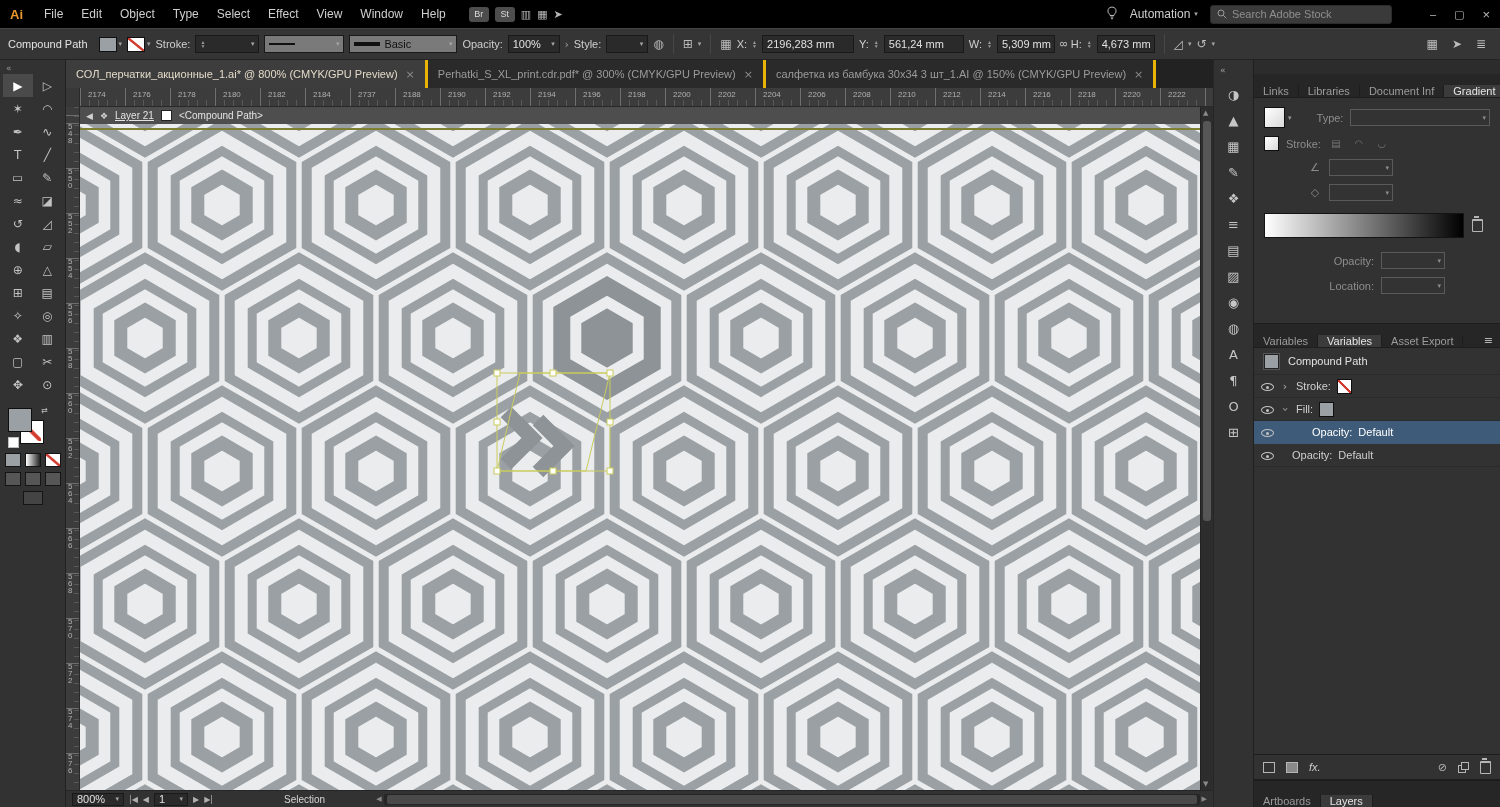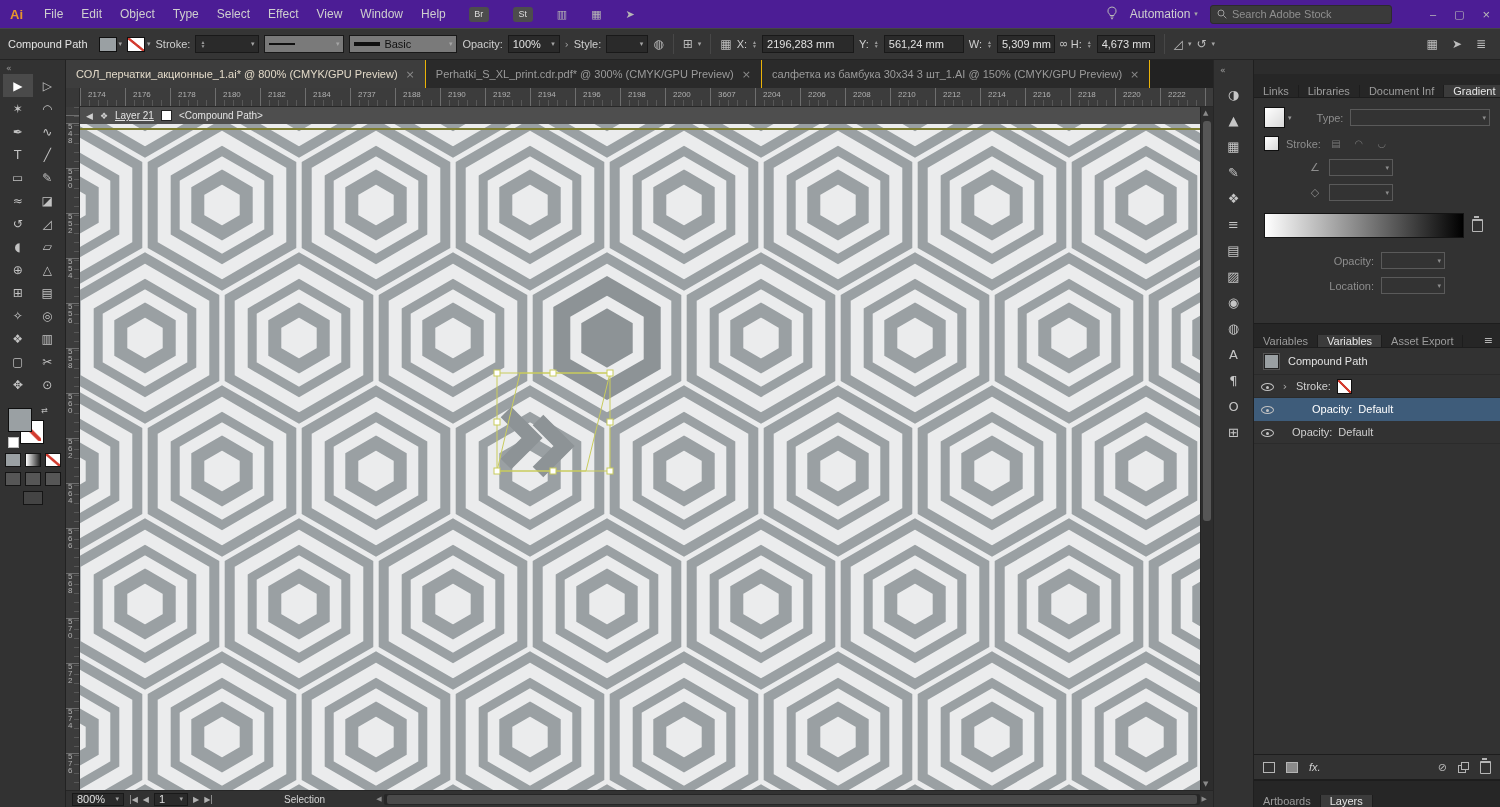--- a/index.html
+++ b/index.html
@@ -1,26 +1,26 @@
 <!DOCTYPE html>
 <html><head>
 <meta charset="utf-8">
 <style>
   html,body{margin:0;padding:0;}
   body{width:1500px;height:807px;position:relative;overflow:hidden;background:#323232;
        font-family:"Liberation Sans","DejaVu Sans",sans-serif;font-size:11px;color:#c9c9c9;
        -webkit-font-smoothing:antialiased;}
   .glyph{font-family:"DejaVu Sans",sans-serif;}
   
-  #menubar{position:absolute;left:0;top:0;width:1500px;height:28px;background:#4c1d95;
+  #menubar{position:absolute;left:0;top:0;width:1500px;height:28px;background:#000000;
            display:flex;align-items:center;z-index:5;}
   .ai-logo{color:#e8962c;font-weight:bold;font-size:13px;margin:0 12px 0 10px;}
   #menus{display:flex;align-items:flex-end;}
   .menu-item{padding:0 9px;font-size:12px;color:#cfcfcf;cursor:default;}
-  .mb-icons{display:flex;align-items:center;margin-left:14px;gap:24px;}
+  .mb-icons{display:flex;align-items:center;margin-left:14px;gap:6px;}
   .quick-btn{background:#4d4d4d;color:#ddd;border-radius:3px;width:20px;height:15px;font-size:9px;
              display:flex;align-items:center;justify-content:center;}
   .mb-ic{color:#b5b5b5;font-size:11px;}
   .mb-right{margin-left:auto;display:flex;align-items:center;gap:12px;margin-right:10px;}
   .ws-switch{display:flex;align-items:center;gap:4px;font-size:12px;color:#cfcfcf;}
   .searchbox{display:flex;align-items:center;gap:5px;width:168px;height:17px;background:#3a3a3a;
              border:1px solid #2c2c2c;border-radius:3px;padding:0 6px;}
   .ph{color:#8f8f8f;font-size:11px;white-space:nowrap;overflow:hidden;}
   .winbtns{display:flex;align-items:center;gap:18px;margin-left:26px;color:#b9b9b9;font-size:11px;}
   .winbtns .close{font-size:13px;}
@@ -49,21 +49,21 @@
   .spin i{font-style:normal;font-size:5px;color:#9a9a9a;}
   .vsep{width:1px;height:20px;background:#474747;margin:0 4px;flex:none;}
   .cb-icon{color:#bdbdbd;font-size:12px;}
   .chevmini{color:#a5a5a5;font-size:10px;}
   .chain{display:inline-block;transform:rotate(90deg);font-size:9px;color:#bdbdbd;}
   .cb-right{margin-left:auto;display:flex;align-items:center;gap:14px;margin-right:6px;}
   
   #tabbar{position:absolute;left:66px;top:60px;width:1147px;height:28px;background:#222222;
           display:flex;align-items:stretch;overflow:hidden;}
   .doc-tab{display:flex;align-items:center;gap:8px;padding:0 10px;background:#2a2a2a;
-           border-right:1px solid #eab308;color:#9b9b9b;font-size:11px;white-space:nowrap;
+           border-right:3px solid #eab308;color:#9b9b9b;font-size:11px;white-space:nowrap;
            max-width:372px;overflow:hidden;}
   .doc-tab.active{background:#3d3d3d;color:#e2d9c8;}
   .tab-title{overflow:hidden;text-overflow:ellipsis;}
   .tab-close{color:#8a8a8a;font-size:11px;flex:none;}
   
   #toolbar{position:absolute;left:0;top:60px;width:66px;height:747px;background:#323232;
            border-right:1px solid #222;box-sizing:border-box;}
   .tb-collapse{color:#999;font-size:9px;padding:3px 6px 1px;}
   #tools-list{display:grid;grid-template-columns:1fr 1fr;padding:0 3px;}
   .tool{height:23px;display:flex;align-items:center;justify-content:center;color:#c3c3c3;font-size:12px;}
@@ -431,21 +431,21 @@
         <span class="rnum" style="left: 188px;">2182</span>
         <span class="rnum" style="left: 233px;">2184</span>
         <span class="rnum" style="left: 278px;">2737</span>
         <span class="rnum" style="left: 323px;">2188</span>
         <span class="rnum" style="left: 368px;">2190</span>
         <span class="rnum" style="left: 413px;">2192</span>
         <span class="rnum" style="left: 458px;">2194</span>
         <span class="rnum" style="left: 503px;">2196</span>
         <span class="rnum" style="left: 548px;">2198</span>
         <span class="rnum" style="left: 593px;">2200</span>
-        <span class="rnum" style="left: 638px;">3607</span>
+        <span class="rnum" style="left: 638px;">2202</span>
         <span class="rnum" style="left: 683px;">2204</span>
         <span class="rnum" style="left: 728px;">2206</span>
         <span class="rnum" style="left: 773px;">2208</span>
         <span class="rnum" style="left: 818px;">2210</span>
         <span class="rnum" style="left: 863px;">2212</span>
         <span class="rnum" style="left: 908px;">2214</span>
         <span class="rnum" style="left: 953px;">2216</span>
         <span class="rnum" style="left: 998px;">2218</span>
         <span class="rnum" style="left: 1043px;">2220</span>
         <span class="rnum" style="left: 1088px;">2222</span>
@@ -916,20 +916,26 @@
       <div class="ap-header">
         <span class="ap-thumb"></span>
         <span class="ap-title">Compound Path</span>
       </div>
       <div class="ap-row">
         <span class="eye"></span>
         <span class="apchev glyph">›</span>
         <span class="ap-label">Stroke:</span>
         <span class="ap-swatch noneswatch"></span>
       </div>
+      <div class="ap-row">
+        <span class="eye"></span>
+        <span class="apchev down glyph">›</span>
+        <span class="ap-label">Fill:</span>
+        <span class="ap-swatch pattern"></span>
+      </div>
       <div class="ap-row selected">
         <span class="eye"></span>
         <span class="ap-indent"></span>
         <span class="ap-label">Opacity:</span>
         <span class="ap-value">Default</span>
       </div>
       <div class="ap-row">
         <span class="eye"></span>
         <span class="ap-indent small"></span>
         <span class="ap-label">Opacity:</span>

